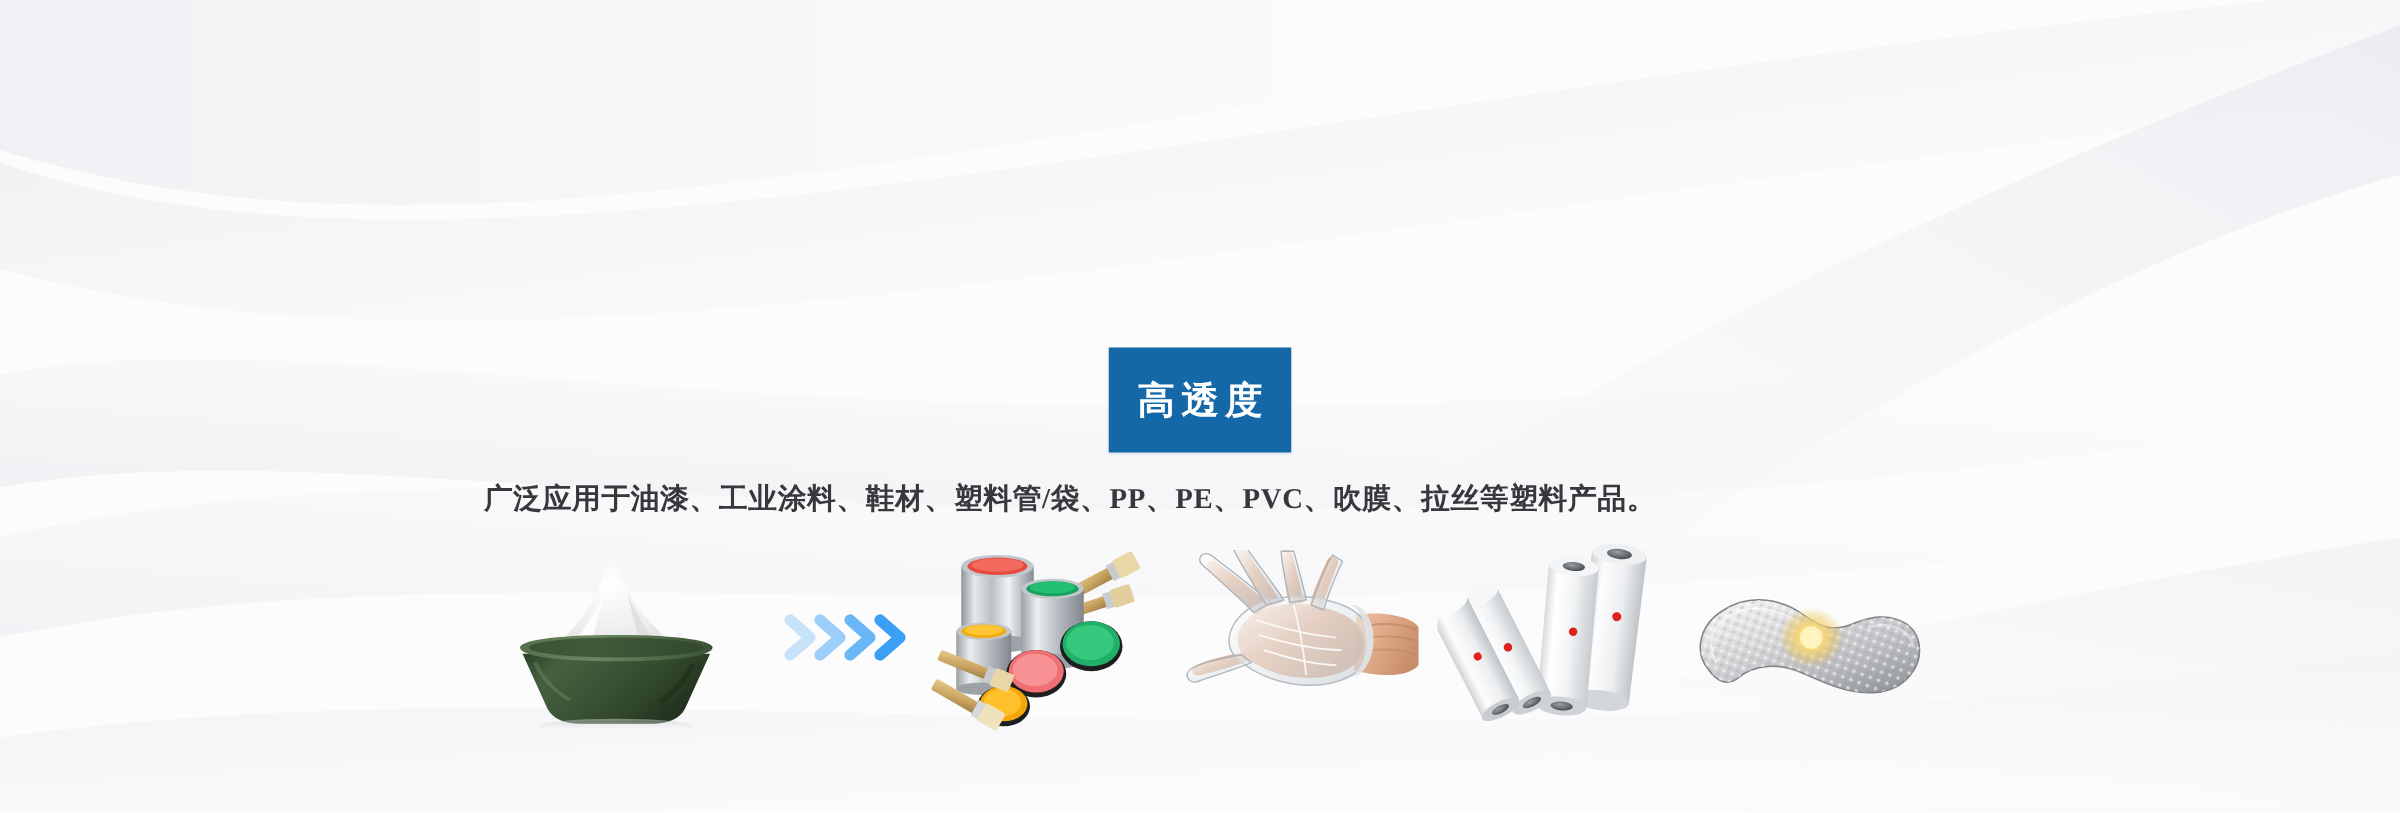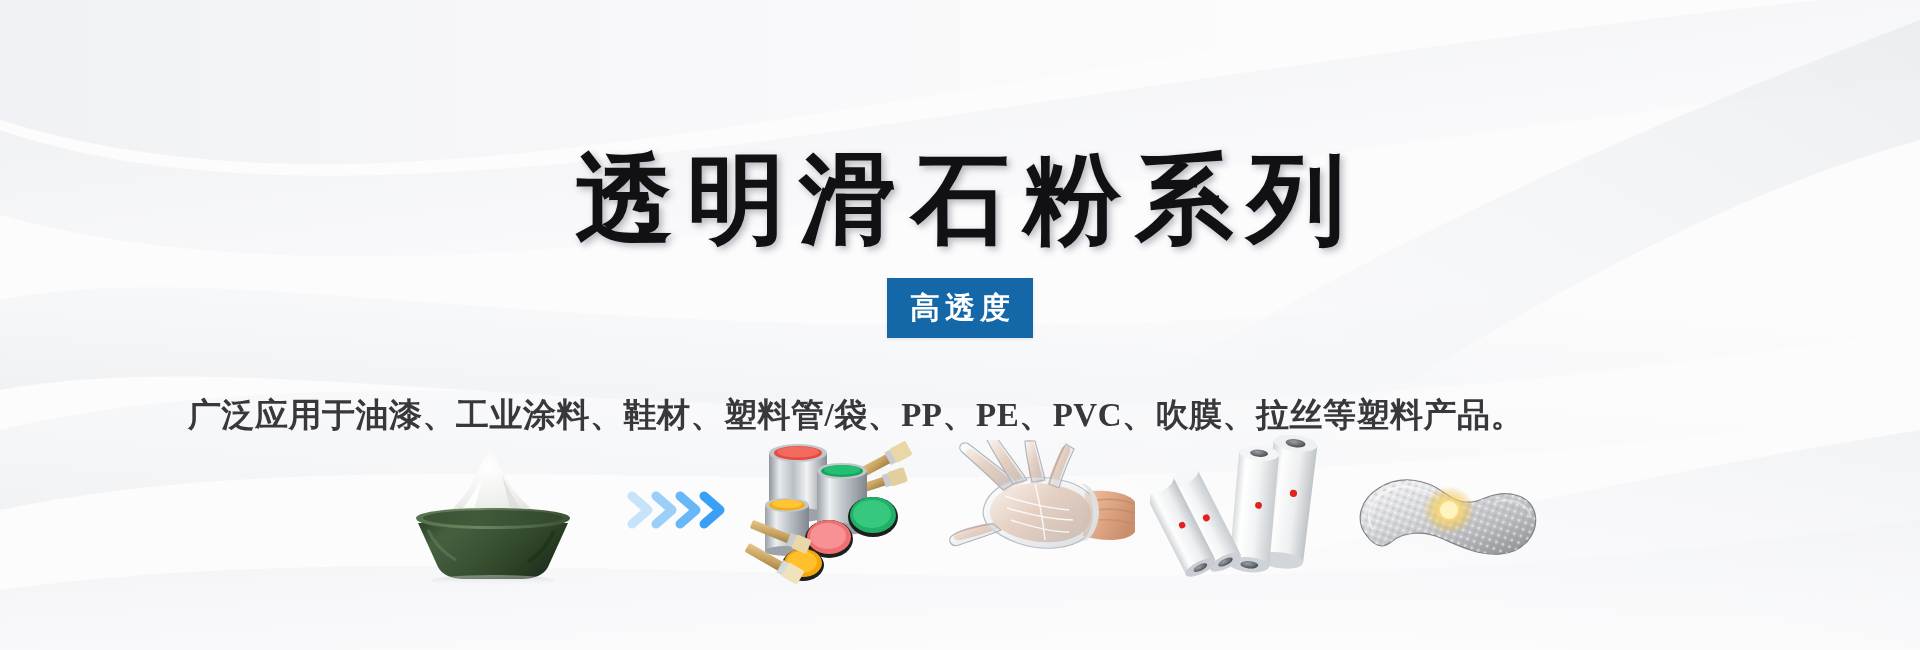--- a/index.html
+++ b/index.html
@@ -58,42 +58,42 @@
     display: flex;
     justify-content: center;
     align-items: center;
     gap: 84px;
   }
   .badge {
     display: inline-flex;
     align-items: center;
     justify-content: center;
     height: 52px;
-    padding: 4px 18px;
+    padding: 16px 18px;
     background: #1468a8;
     color: #ffffff;
     font-family: "Liberation Serif", "DejaVu Serif", serif;
     font-weight: 700;
     font-size: 30px;
     letter-spacing: 5px;
     text-indent: 5px;
     white-space: nowrap;
     box-shadow: 0 1px 3px rgba(0,0,0,0.10);
     text-align: center;
   }
 
   
   .subtitle {
     position: absolute;
     top: 360px;
     left: 0;
     width: 1712px;
     text-align: center;
     font-family: "Liberation Serif", "DejaVu Serif", serif;
-    font-size: 33px;
+    font-size: 23px;
     font-weight: 600;
     letter-spacing: 0.5px;
     color: #38383c;
     white-space: nowrap;
   }
 
   
   .strip {
     position: absolute;
     top: 430px;
@@ -153,23 +153,20 @@
 
     <path d="M0,120 C420,250 900,60 1920,-40 L1920,-120 L0,-120 Z" fill="url(#gD)"></path>
     <path d="M0,130 C380,260 980,80 1920,-10 L1920,80 C1000,180 420,330 0,215 Z" fill="url(#gA)"></path>
     <path d="M0,300 C300,240 760,420 1920,250 L1920,330 C800,500 330,330 0,390 Z" fill="url(#gB)"></path>
     <path d="M1920,20 C1500,180 1150,350 760,650 L1040,650 C1380,370 1700,200 1920,140 Z" fill="url(#gC)" opacity="0.75"></path>
     <path d="M0,430 C420,330 900,470 1920,330 L1920,410 C930,545 430,420 0,510 Z" fill="url(#gB)" opacity="0.8"></path>
     <path d="M0,590 C500,520 1100,640 1920,520 L1920,650 L0,650 Z" fill="url(#gA)" opacity="0.65"></path>
     <path d="M1920,430 C1480,500 1120,600 820,650 L1920,650 Z" fill="url(#gC)" opacity="0.5"></path>
   </svg>
 
-  <div class="title-wrap">
-    <h1 class="main-title">透明滑石粉系列</h1>
-  </div>
 
   <div class="badges">
     <span class="badge">高透度</span>
   </div>
 
   <p class="subtitle">广泛应用于油漆、工业涂料、鞋材、塑料管/袋、PP、PE、PVC、吹膜、拉丝等塑料产品。</p>
 
   <div class="strip">
 
     <div class="strip-item w-powder">

